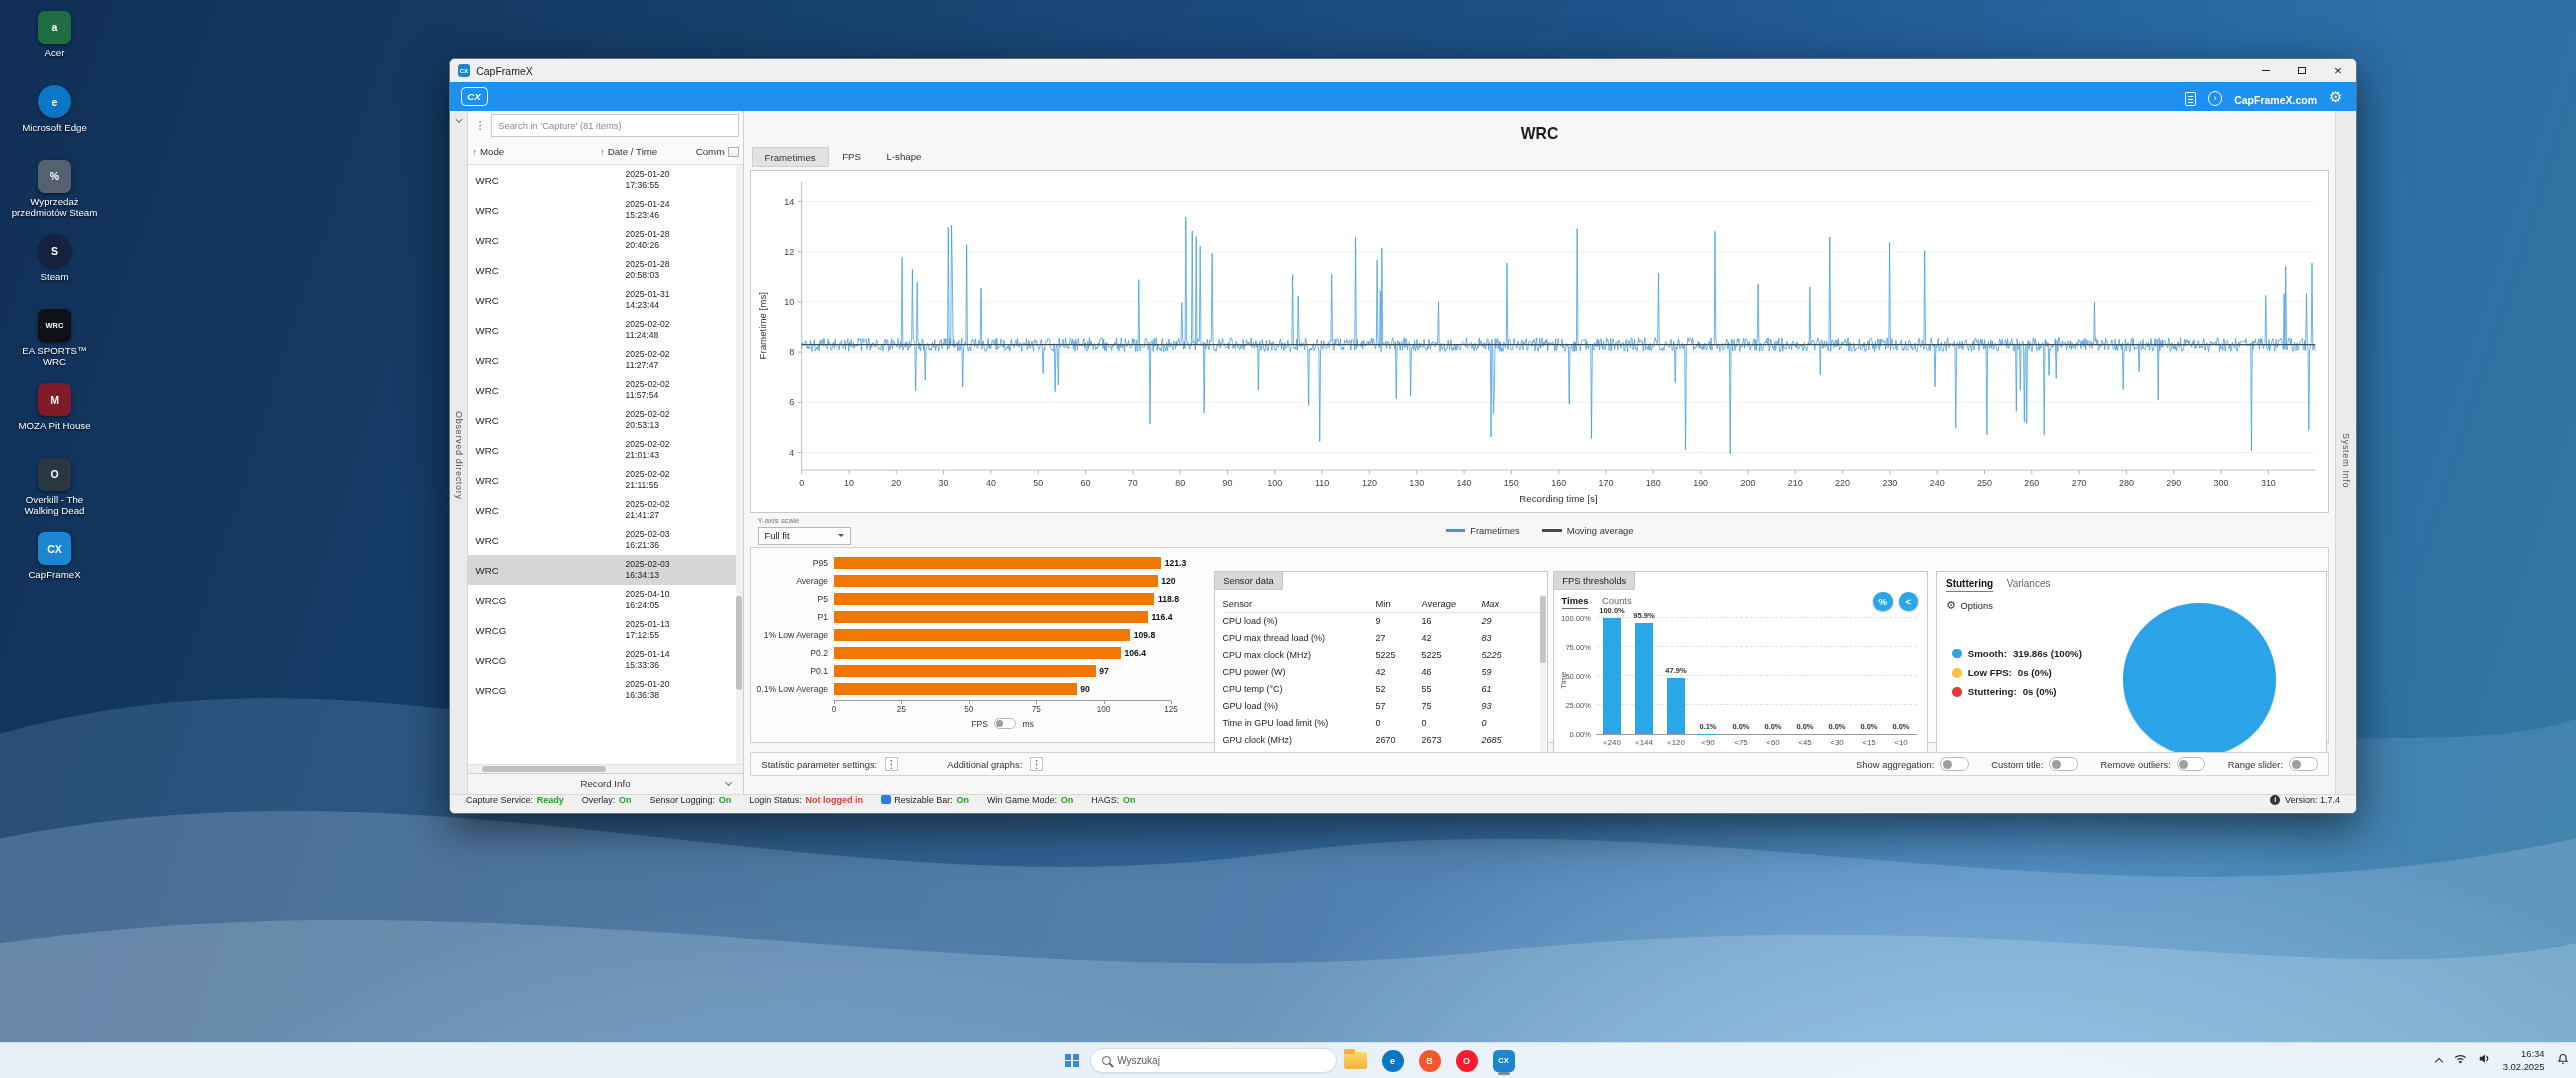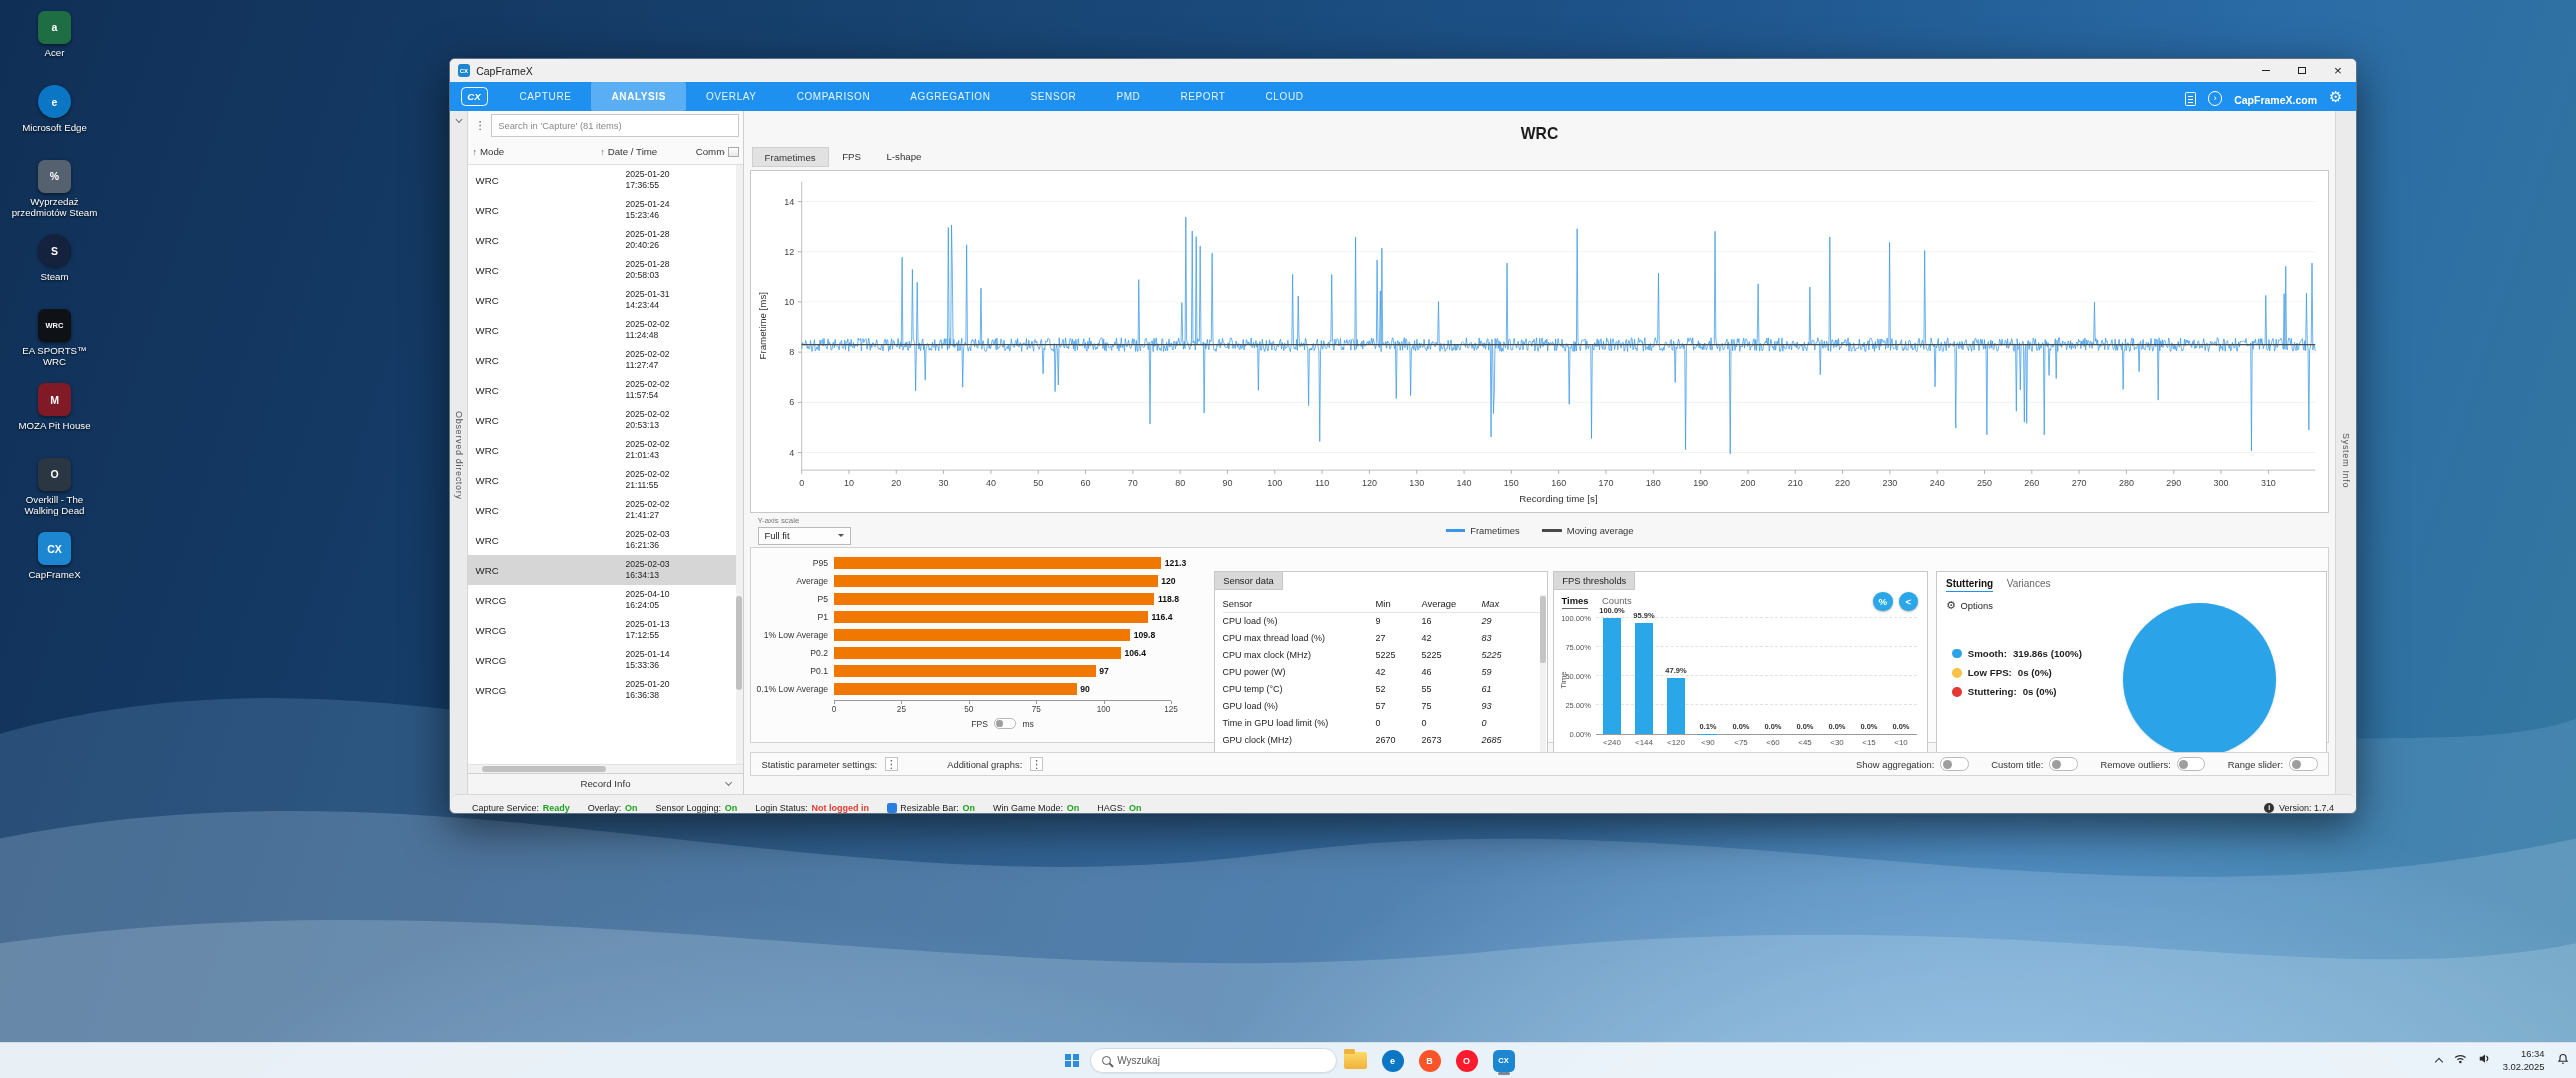--- a/index.html
+++ b/index.html
@@ -159,21 +159,21 @@
   .settings-row { position:absolute; left:6px; right:6px; top:641px; height:24px; border:0.7px solid #d4d4d4; background:#fafafa;
     display:flex; align-items:center; gap:7.5px; padding:0 10.5px; font-size:9.4px; color:#333; }
   .kebab-btn.boxed { border:0.7px solid #c4c4c4; background:#fff; width:13.5px; height:13.5px; }
   .sr-gap { width:34px; }
   .toggles { margin-left:auto; display:flex; align-items:center; gap:22.5px; }
   .tgl-item { display:flex; align-items:center; gap:6px; font-size:9.4px; color:#333; }
   .toggle { width:28.5px; height:13.5px; border-radius:6.7px; border:0.7px solid #b9b9b9; background:#fff; position:relative; }
   .knob { position:absolute; left:1.5px; top:1.5px; width:9px; height:9px; border-radius:50%; background:#9e9e9e; }
 
   .statusbar { position:absolute; left:0; right:0; bottom:0; height:19.5px; background:#f0f0f0; border-top:0.7px solid #d8d8d8;
-    display:flex; align-items:flex-end; padding:0 22px; font-size:9px; color:#222;border-radius:8px; }
+    display:flex; align-items:flex-start; padding:0 16px; font-size:9px; color:#222; }
   .sb-items { display:flex; align-items:center; gap:18px; }
   .sb-item { display:flex; align-items:center; gap:3.7px; }
   .sb-val { font-weight:bold; }
   .sb-blue { width:9.7px; height:9.7px; border-radius:2.2px; background:#2a7de1; }
   .sb-version { margin-left:auto; display:flex; align-items:center; gap:4.5px; }
   .info-dot { width:10.5px; height:10.5px; border-radius:50%; background:#333; color:#fff; font-size:7.1px; font-weight:bold;
     display:flex; align-items:center; justify-content:center; }
   .info-dot::before { content:"i"; }
 
   
@@ -257,31 +257,20 @@
             <span class="glyph-max"></span>
           </div>
         <div class="win-btn">
             <span class="glyph-close"></span>
           </div>
       </div>
     </div>
 
     <div class="menubar">
       <span class="logo">CX</span>
-      <div class="menu-items">
-          <div class="menu-item">CAPTURE</div>
-          <div class="menu-item active">ANALYSIS</div>
-          <div class="menu-item">OVERLAY</div>
-          <div class="menu-item">COMPARISON</div>
-          <div class="menu-item">AGGREGATION</div>
-          <div class="menu-item">SENSOR</div>
-          <div class="menu-item">PMD</div>
-          <div class="menu-item">REPORT</div>
-          <div class="menu-item">CLOUD</div>
-        </div>
       <div class="menu-right">
         <span class="changelog-icon"></span>
         <span class="account-icon"></span>
         <span class="menu-link">CapFrameX.com</span>
         <span class="gear-icon"></span>
       </div>
     </div>
 
     <div class="content">
 

